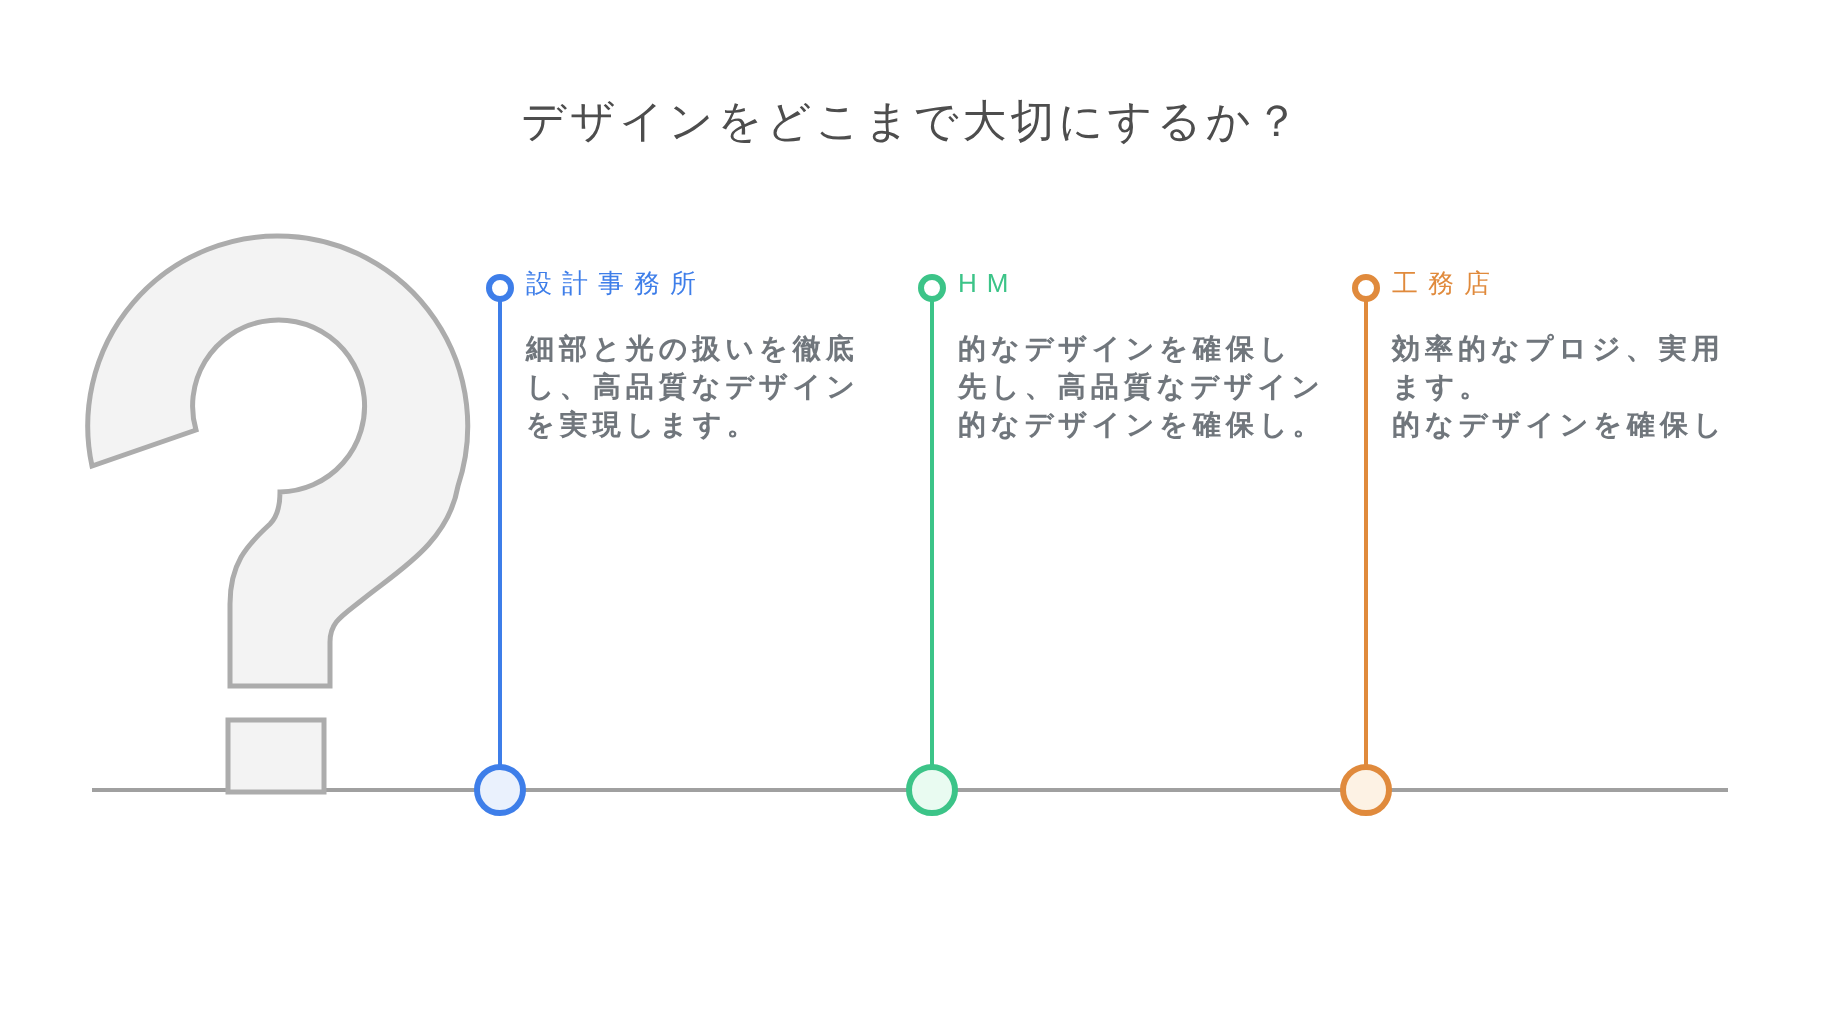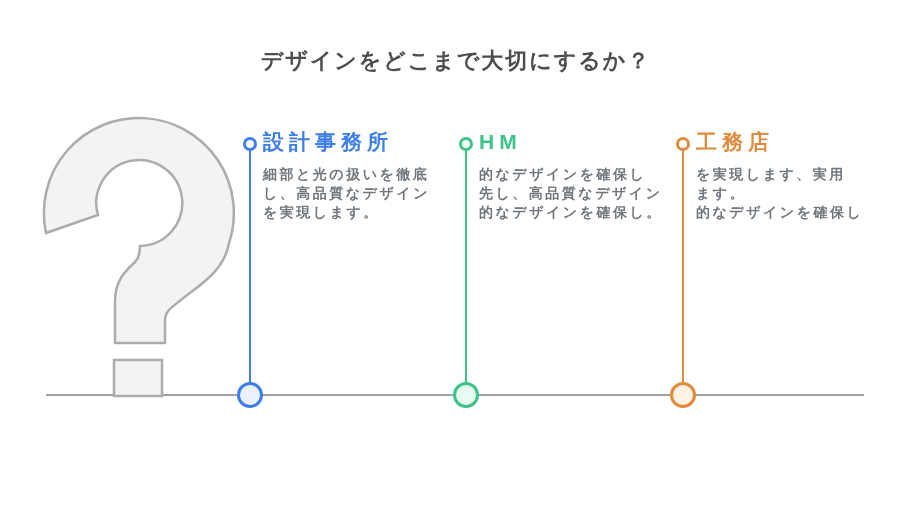--- a/index.html
+++ b/index.html
@@ -15,21 +15,21 @@
     background: #ffffff;
     overflow: hidden;
   }
   .page-title {
     position: absolute;
     top: 46px;
     left: 0;
     width: 100%;
     text-align: center;
     font-size: 22px;
-    font-weight: bold;
+    font-weight: normal;
     letter-spacing: 2px;
     color: var(--title-color, #4d4d4d);
     white-space: nowrap;
   }
   .baseline {
     position: absolute;
     left: 46px;
     top: 394px;
     width: 818px;
     height: 2px;
@@ -78,22 +78,22 @@
     width: 20px;
     height: 20px;
     border: 3px solid var(--accent);
     border-radius: 50%;
     background: var(--tint);
   }
   .col-header {
     position: absolute;
     left: 13px;
     top: 132px;
-    font-size: 21px;
-    font-weight: bold;
+    font-size: 13px;
+    font-weight: normal;
     letter-spacing: 5px;
     line-height: 20px;
     color: var(--accent);
     white-space: nowrap;
   }
   .col-desc {
     position: absolute;
     left: 13px;
     top: 165px;
     width: 190px;
@@ -151,19 +151,19 @@
       <div class="desc-line">的なデザインを確保し。</div>
     </div>
   </div>
 
   <div class="column" style="left: 683px; --accent: #e08a3c; --tint: #fdf2e4;">
     <div class="vline"></div>
     <div class="top-dot"></div>
     <div class="bottom-dot"></div>
     <div class="col-header">工務店</div>
     <div class="col-desc">
-      <div class="desc-line">を実現します、実用</div>
+      <div class="desc-line">効率的なプロジ、実用</div>
       <div class="desc-line">ます。</div>
       <div class="desc-line">的なデザインを確保し</div>
     </div>
   </div>
 
 </div>
 
 </body></html>

